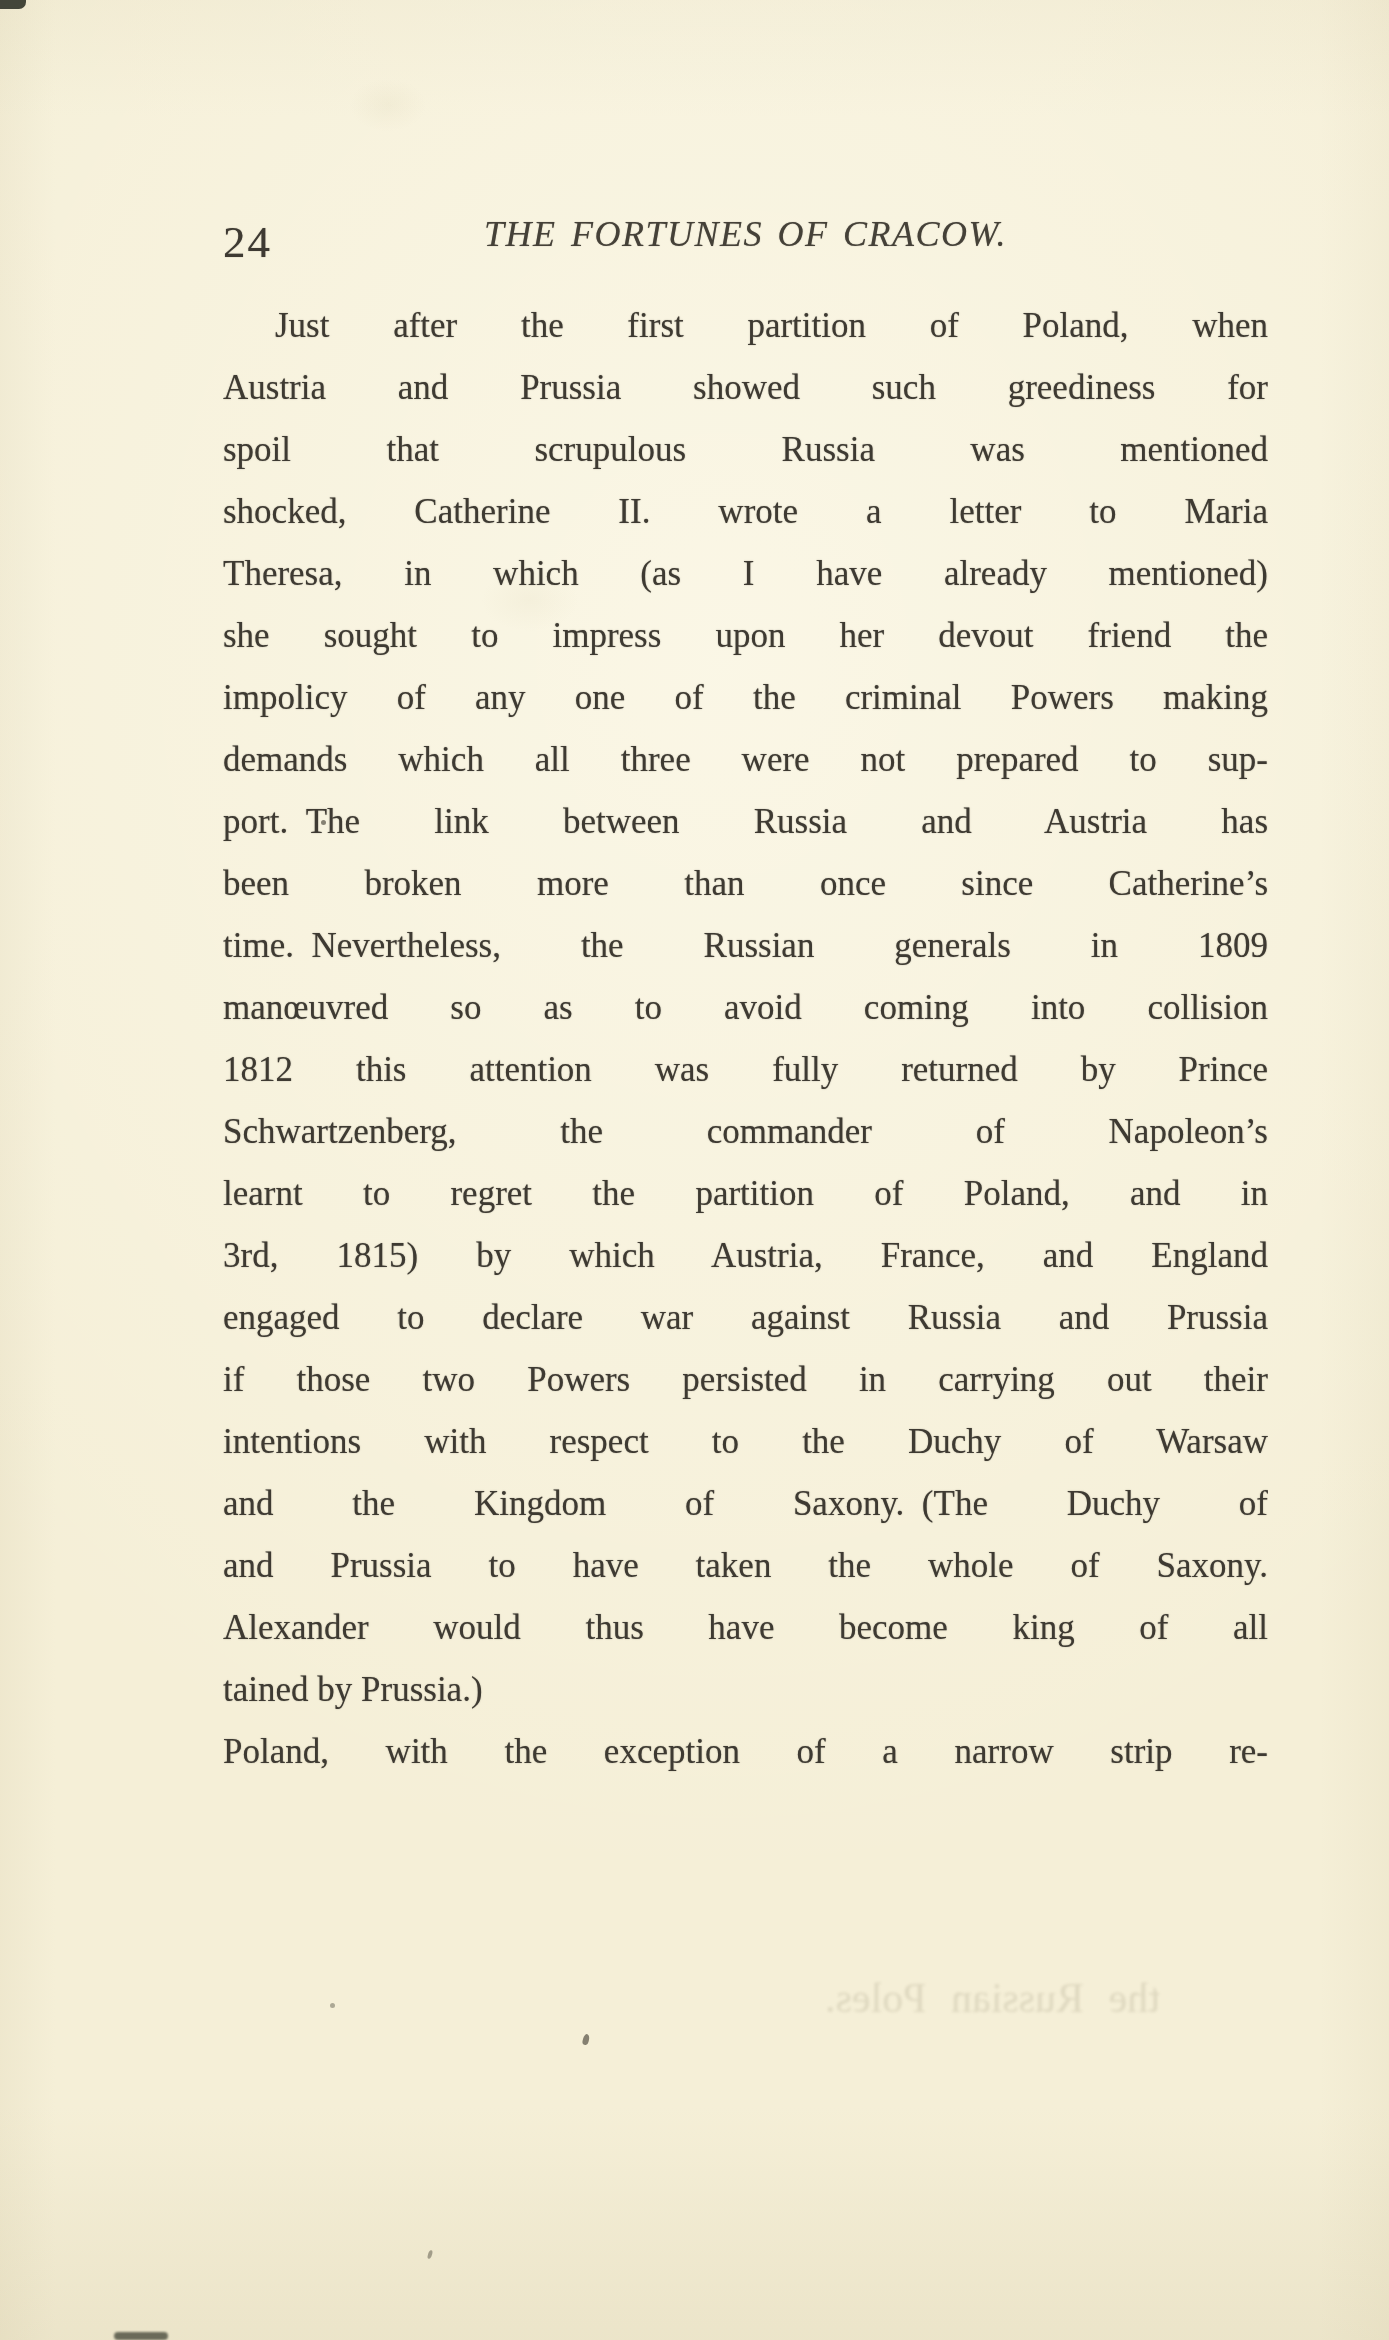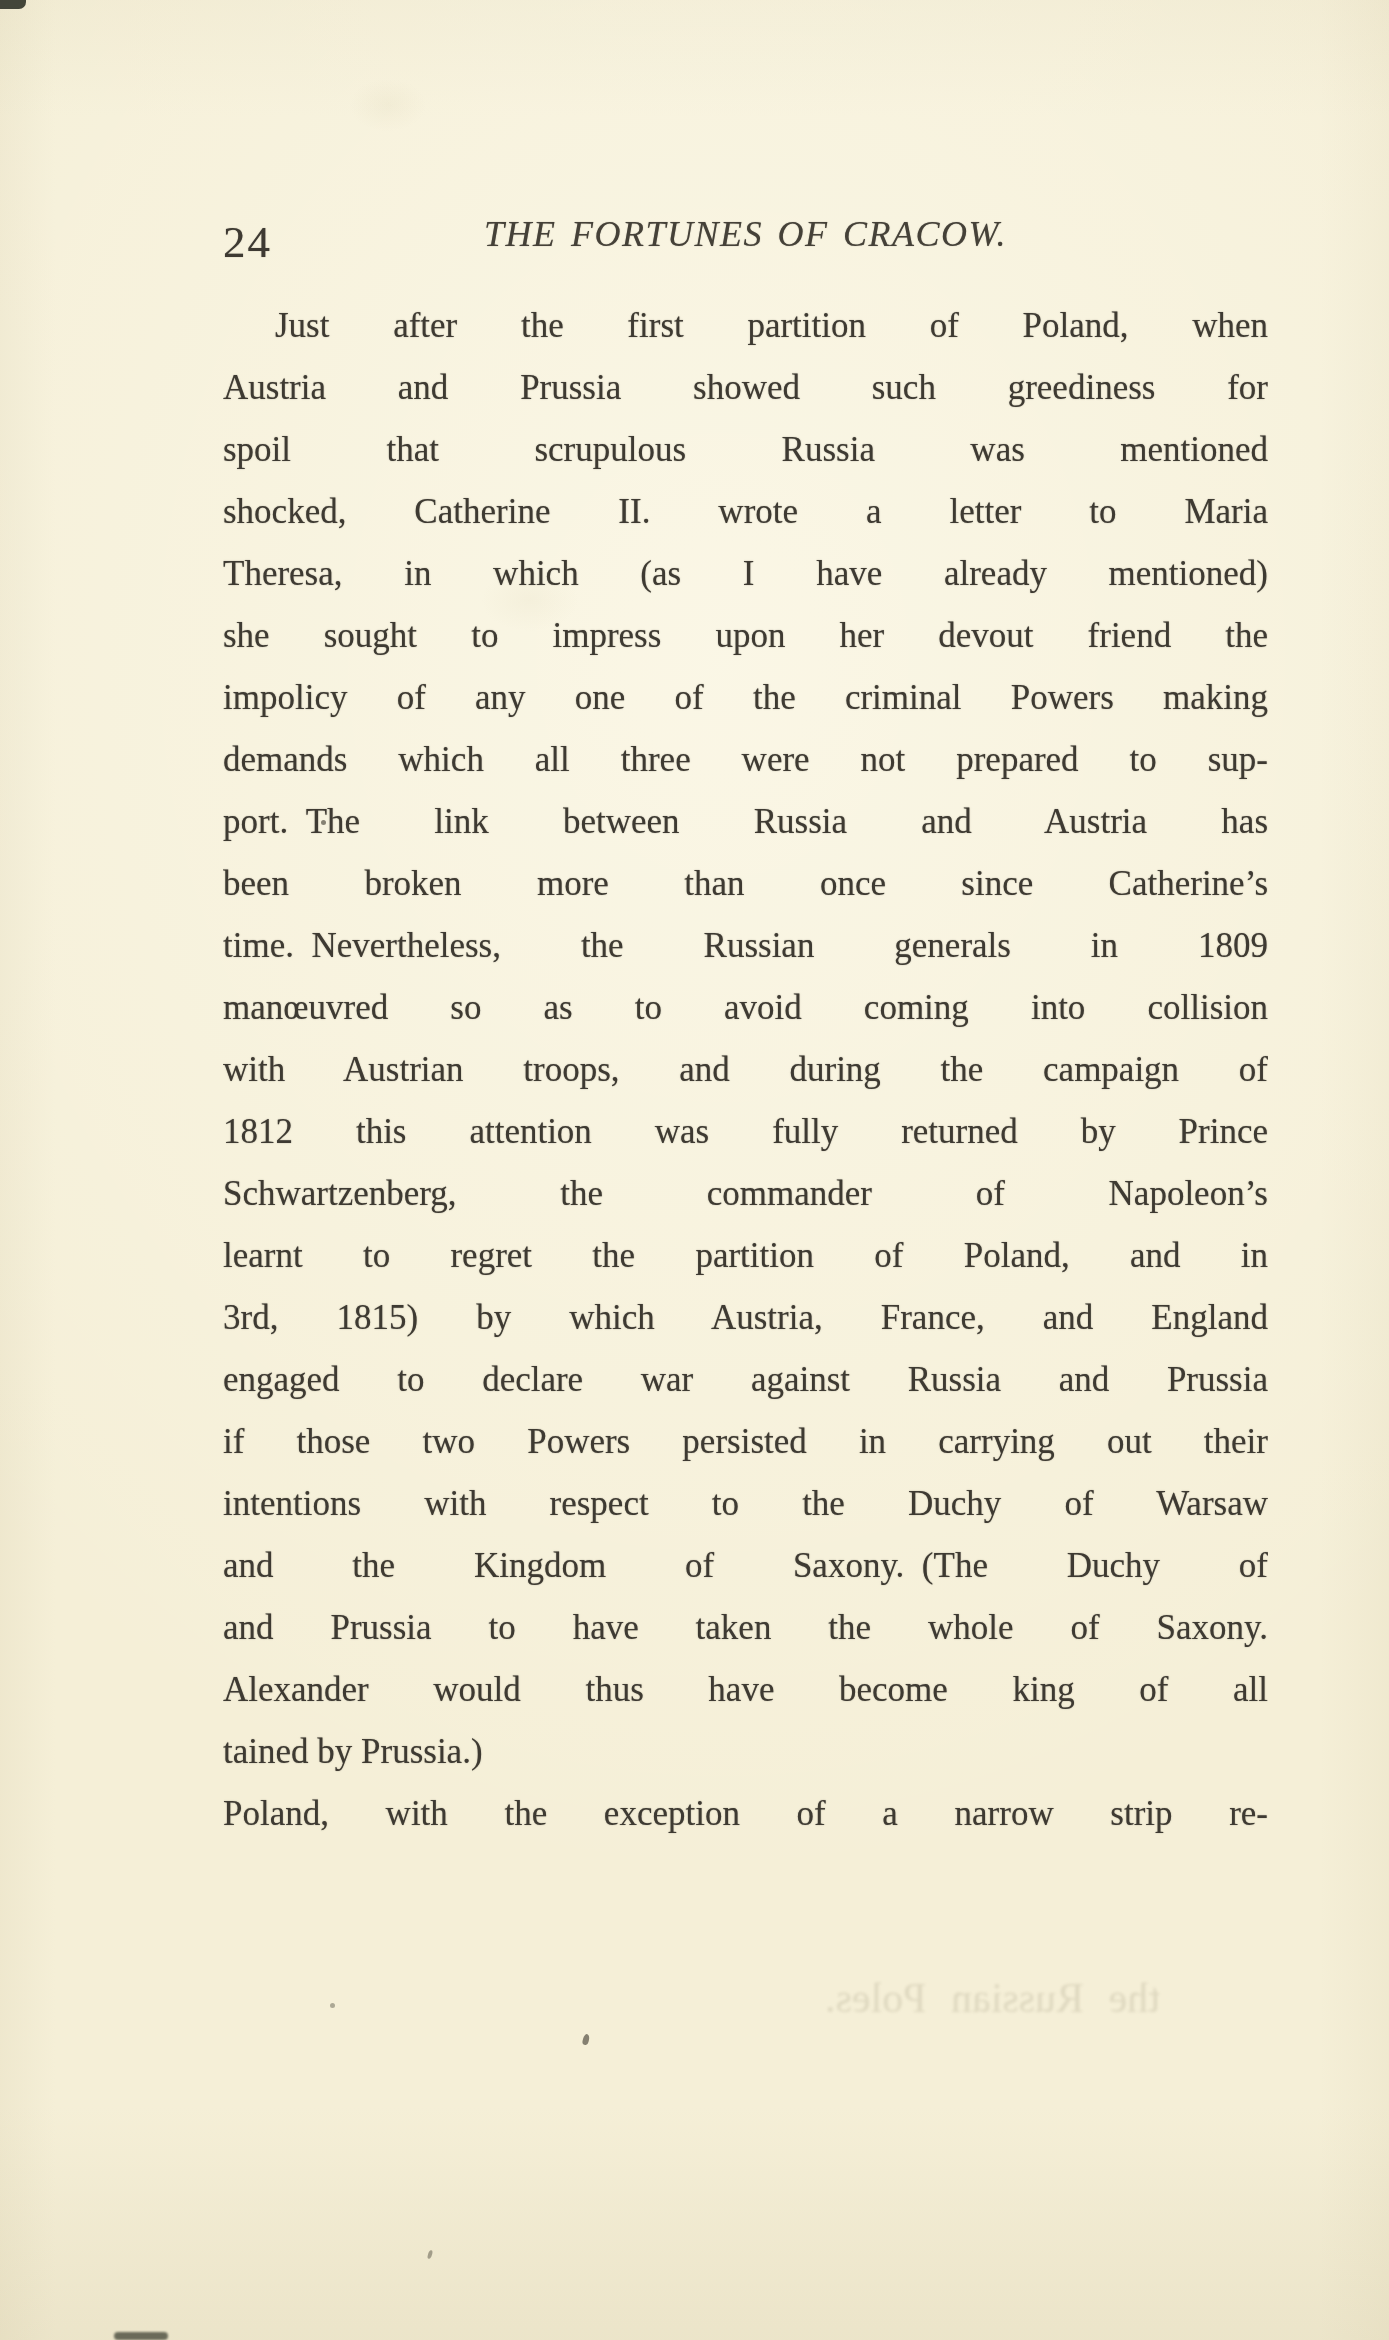--- a/index.html
+++ b/index.html
@@ -99,21 +99,20 @@
       <div class="line">spoil that scrupulous Russia was mentioned</div>
       <div class="line">shocked, Catherine II. wrote a letter to Maria</div>
       <div class="line">Theresa, in which (as I have already mentioned)</div>
       <div class="line">she sought to impress upon her devout friend the</div>
       <div class="line">impolicy of any one of the criminal Powers making</div>
       <div class="line">demands which all three were not prepared to sup-</div>
       <div class="line">port. The link between Russia and Austria has</div>
       <div class="line">been broken more than once since Catherine’s</div>
       <div class="line">time. Nevertheless, the Russian generals in 1809</div>
       <div class="line">manœuvred so as to avoid coming into collision</div>
-      <div class="line">with Austrian troops, and during the campaign of</div>
       <div class="line">1812 this attention was fully returned by Prince</div>
       <div class="line">Schwartzenberg, the commander of Napoleon’s</div>
       <div class="line">learnt to regret the partition of Poland, and in</div>
       <div class="line">3rd, 1815) by which Austria, France, and England</div>
       <div class="line">engaged to declare war against Russia and Prussia</div>
       <div class="line">if those two Powers persisted in carrying out their</div>
       <div class="line">intentions with respect to the Duchy of Warsaw</div>
       <div class="line">and the Kingdom of Saxony. (The Duchy of</div>
       <div class="line">and Prussia to have taken the whole of Saxony.</div>
       <div class="line">Alexander would thus have become king of all</div>

